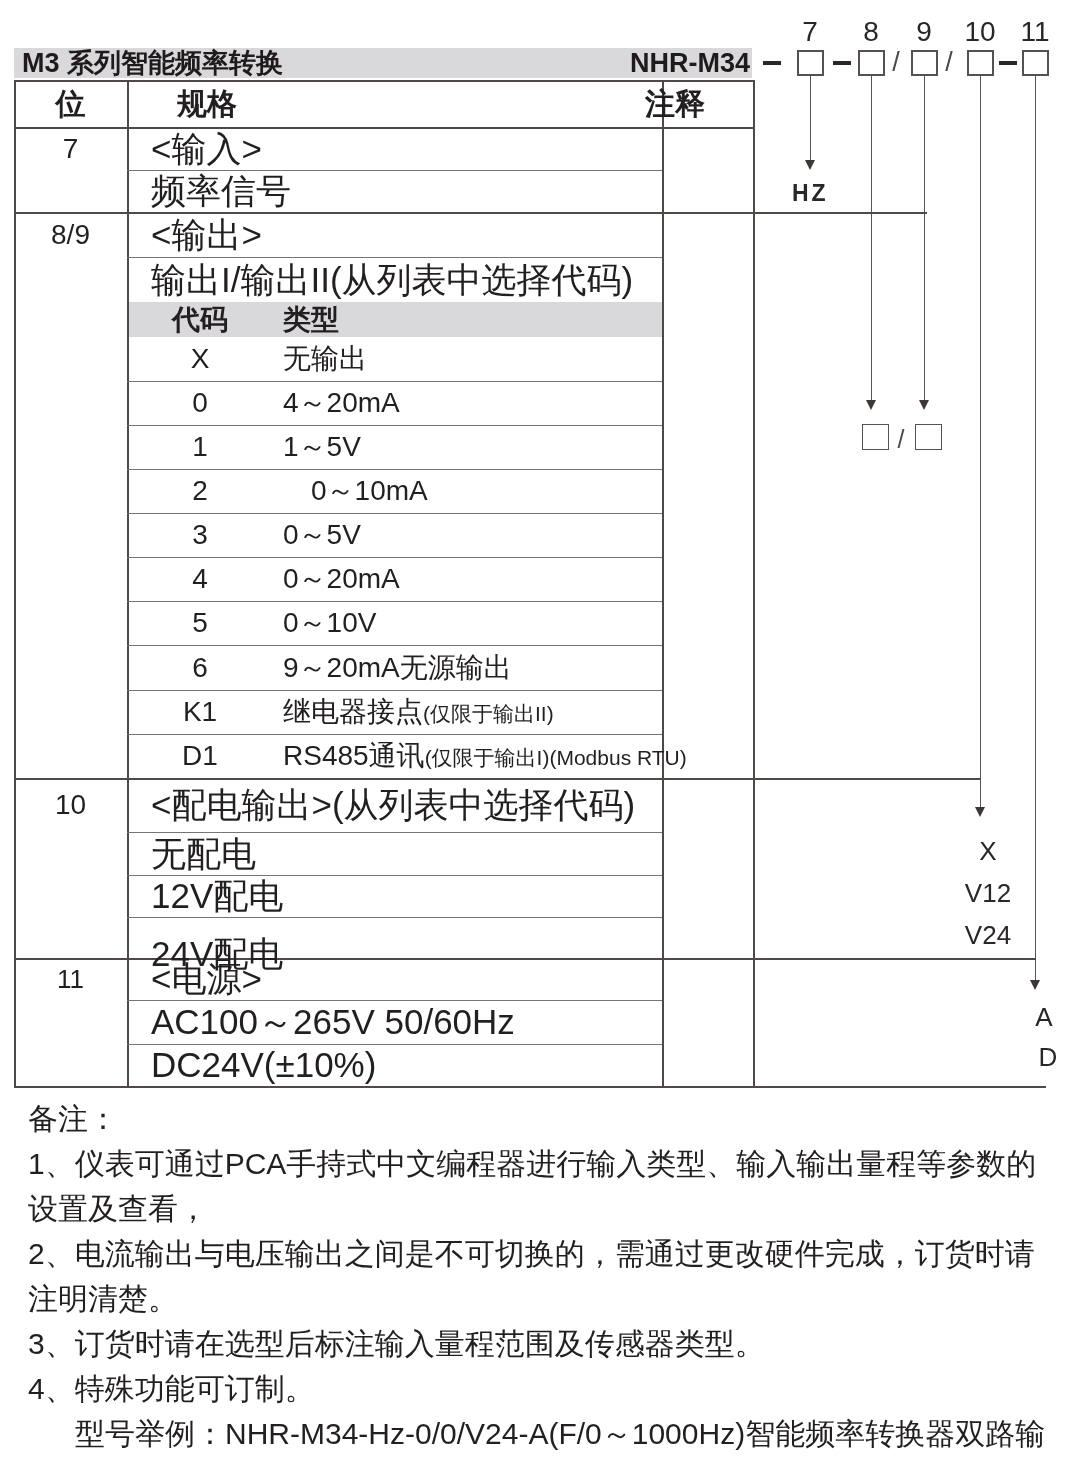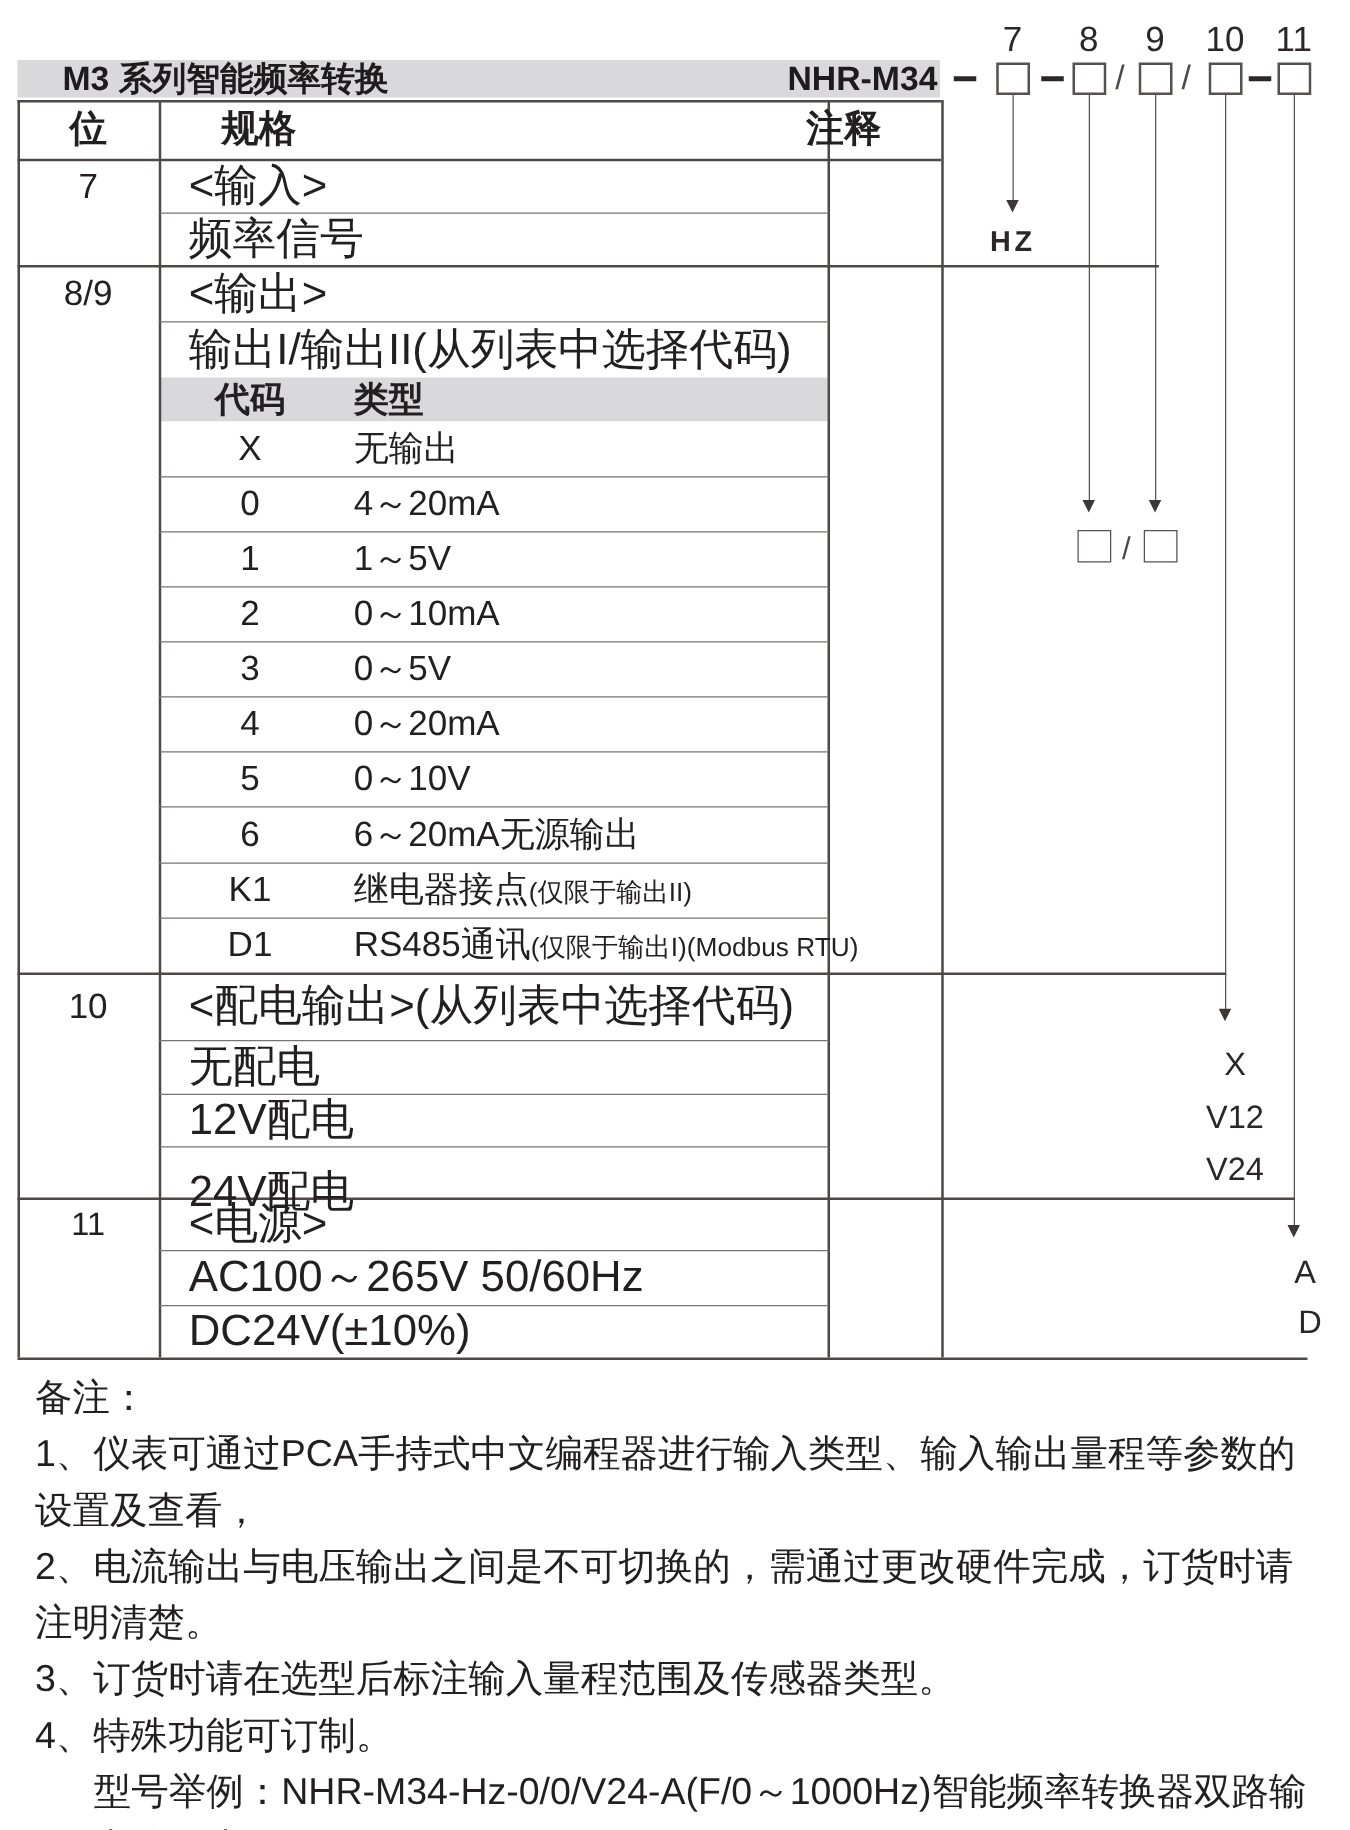--- a/index.html
+++ b/index.html
@@ -10,21 +10,21 @@
   
   .hline{position:absolute;height:0;border-top:2px solid #4e4847;}
   .hline.thin{border-top:1px solid #7a7373;}
   .vline{position:absolute;width:0;border-left:2px solid #4e4847;}
   .conn{position:absolute;width:0;border-left:1px solid #5a5352;}
   .arrow{position:absolute;width:0;height:0;border-left:5px solid transparent;
          border-right:5px solid transparent;border-top:10px solid #3d3736;}
   
   .bar{position:absolute;background:#d9d8da;}
   .title{position:absolute;left:22px;top:48px;height:46px;line-height:30px;
-         font-size:27px;font-weight:700;color:#1f1b1c;margin-left:28px;}
+         font-size:27px;font-weight:700;color:#1f1b1c;}
   .model{position:absolute;left:620px;top:48px;width:130px;height:30px;line-height:30px;
          text-align:right;font-size:27px;font-weight:700;color:#1f1b1c;}
   
   .cbox{position:absolute;width:27px;height:26px;border:2px solid #57504f;background:#fff;box-sizing:border-box;}
   .num{position:absolute;width:44px;text-align:center;top:16px;font-size:28px;color:#2b2627;}
   .dash{position:absolute;width:18px;height:4px;background:#2b2627;top:61px;}
   .slash{position:absolute;width:20px;text-align:center;font-size:27px;color:#4e4847;}
   
   .colhead{position:absolute;font-size:30px;font-weight:700;color:#231f20;}
   .pos{position:absolute;left:14px;width:113px;text-align:center;font-size:28px;color:#231f20;}
@@ -145,37 +145,37 @@
   <div>
     <span class="codecell" style="top:381px;height:44px;line-height:44px;">0</span>
     <span class="typecell" style="top:381px;height:44px;line-height:44px;"><span>4～20mA</span><span class="csuffix"></span></span>
   </div>
   <div>
     <span class="codecell" style="top:425px;height:44px;line-height:44px;">1</span>
     <span class="typecell" style="top:425px;height:44px;line-height:44px;"><span>1～5V</span><span class="csuffix"></span></span>
   </div>
   <div>
     <span class="codecell" style="top:469px;height:44px;line-height:44px;">2</span>
-    <span class="typecell" style="top:469px;height:44px;line-height:44px;"><span>0～10mA</span><span class="csuffix"></span></span>
+    <span class="typecell" style="top:469px;height:44px;line-height:44px;margin-left:28px;"><span>0～10mA</span><span class="csuffix"></span></span>
   </div>
   <div>
     <span class="codecell" style="top:513px;height:44px;line-height:44px;">3</span>
     <span class="typecell" style="top:513px;height:44px;line-height:44px;"><span>0～5V</span><span class="csuffix"></span></span>
   </div>
   <div>
     <span class="codecell" style="top:557px;height:44px;line-height:44px;">4</span>
     <span class="typecell" style="top:557px;height:44px;line-height:44px;"><span>0～20mA</span><span class="csuffix"></span></span>
   </div>
   <div>
     <span class="codecell" style="top:601px;height:44px;line-height:44px;">5</span>
     <span class="typecell" style="top:601px;height:44px;line-height:44px;"><span>0～10V</span><span class="csuffix"></span></span>
   </div>
   <div>
     <span class="codecell" style="top:645px;height:45px;line-height:45px;">6</span>
-    <span class="typecell" style="top:645px;height:45px;line-height:45px;"><span>6～20mA无源输出</span><span class="csuffix"></span></span>
+    <span class="typecell" style="top:645px;height:45px;line-height:45px;"><span>9～20mA无源输出</span><span class="csuffix"></span></span>
   </div>
   <div>
     <span class="codecell" style="top:690px;height:44px;line-height:44px;">K1</span>
     <span class="typecell" style="top:690px;height:44px;line-height:44px;"><span>继电器接点</span><span class="csuffix">(仅限于输出II)</span></span>
   </div>
   <div>
     <span class="codecell" style="top:734px;height:44px;line-height:44px;">D1</span>
     <span class="typecell" style="top:734px;height:52px;line-height:44px;"><span>RS485通讯</span><span class="csuffix">(仅限于输出I)(Modbus RTU)</span></span>
   </div>
 

